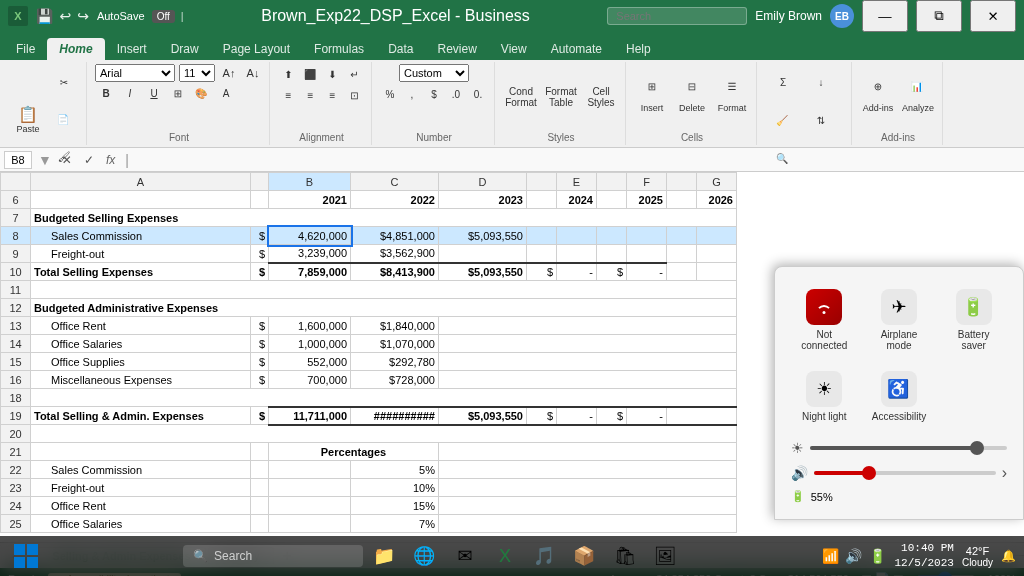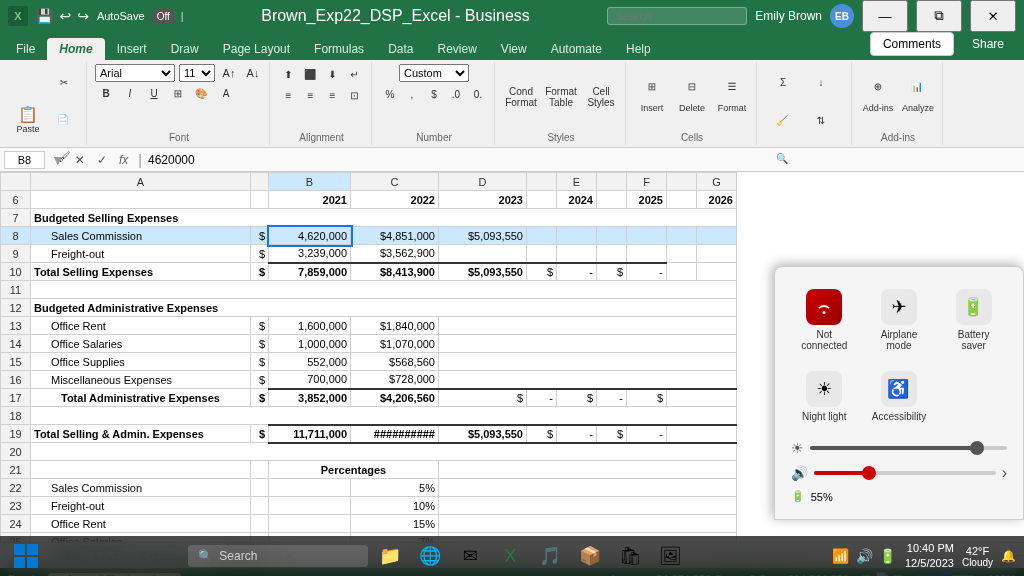--- a/index.html
+++ b/index.html
@@ -79,21 +79,21 @@
     
     #formulabar {
       height: 24px;
       background: #f9f9f9;
       border-bottom: 1px solid #ccc;
       display: flex;
       align-items: center;
       padding: 0 4px;
       gap: 4px;
     }
-    .cell-ref { width: 41px; border: 1px solid #ccc; height: 18px; padding: 0 4px; font-size: 11px; text-align: center; }
+    .cell-ref { width: 28px; border: 1px solid #ccc; height: 18px; padding: 0 4px; font-size: 11px; text-align: center; }
     .formula-sep { color: #999; font-size: 14px; margin: 0 2px; }
     .formula-input { flex: 1; border: none; background: transparent; font-size: 12px; outline: none; }
     .fx-label { font-size: 12px; color: #666; font-style: italic; margin: 0 4px; }
 
     
     #sheet-container {
       display: flex;
       flex-direction: column;
       height: calc(576px - 32px - 28px - 88px - 24px - 40px - 22px);
       overflow: hidden;
@@ -284,21 +284,21 @@
     .taskbar-center { flex: 1; display: flex; align-items: center; justify-content: center; gap: 4px; }
     .taskbar-right { display: flex; align-items: center; padding: 0 8px; gap: 8px; color: white; font-size: 11px; }
     .taskbar-btn { width: 36px; height: 36px; border-radius: 4px; display: flex; align-items: center; justify-content: center; cursor: pointer; color: white; font-size: 18px; }
     .taskbar-app { width: 36px; height: 36px; border-radius: 4px; display: flex; align-items: center; justify-content: center; cursor: pointer; }
     .win-logo { width: 24px; height: 24px; display: grid; grid-template-columns: 1fr 1fr; gap: 2px; }
     .win-logo div { background: #0078d4; }
     .search-bar { background: rgba(255,255,255,0.15); border-radius: 4px; padding: 4px 10px; display: flex; align-items: center; gap: 6px; width: 180px; }
     .search-bar input { background: none; border: none; color: white; font-size: 12px; outline: none; width: 120px; }
     .search-bar input::placeholder { color: rgba(255,255,255,0.7); }
     .sys-tray { display: flex; align-items: center; gap: 6px; }
-    .time-display { text-align: right; line-height: 1.4; }
+    .time-display { text-align: right; line-height: 1.4; font-family: Liberation Mono, monospace; }
   </style>
 </head>
 <body>
 
 <div id="titlebar">
   <div class="left">
     <div class="title-icon">X</div>
     <div class="qat">
       <button class="qat-btn">💾</button>
       <button class="qat-btn">↩</button>
@@ -330,24 +330,20 @@
   <div class="ribbon-tab active">Home</div>
   <div class="ribbon-tab">Insert</div>
   <div class="ribbon-tab">Draw</div>
   <div class="ribbon-tab">Page Layout</div>
   <div class="ribbon-tab">Formulas</div>
   <div class="ribbon-tab">Data</div>
   <div class="ribbon-tab">Review</div>
   <div class="ribbon-tab">View</div>
   <div class="ribbon-tab">Automate</div>
   <div class="ribbon-tab">Help</div>
-  <div style="margin-left:auto;display:flex;align-items:center;gap:6px;padding-bottom:4px;padding-right:8px;">
-    <button class="comments-btn">Comments</button>
-    <button class="share-btn">Share</button>
-  </div>
 </div>
 
 <div id="ribbon">
 
   <div class="ribbon-group">
     <div class="ribbon-buttons">
       <button class="rb rb-large">
           <span class="rb-icon">📋</span>
           <span class="rb-label">Paste</span>
         </button>
@@ -470,21 +466,20 @@
   </div>
 </div>
 
 <div id="formulabar">
   <input class="cell-ref" value="B8" style="">
   <span class="formula-sep">▼</span>
   <span style="color:#555;font-size:12px;margin:0 4px;">✕</span>
   <span style="color:#555;font-size:12px;margin:0 4px;">✓</span>
   <span class="fx-label">fx</span>
   <span class="formula-sep">|</span>
-  <input class="formula-input" value="4620000" style="">
 </div>
 
 <div id="sheet-container" style="height:370px;overflow:hidden;position:relative;">
   <div id="sheet" style="overflow:auto;height:100%;background:white;">
     <table>
       <colgroup>
         <col style="width:30px;">
         <col style="width:220px;">
         <col style="width:18px;">
         <col style="width:82px;">
@@ -606,46 +601,33 @@
           <td style="text-align:right;">1,000,000</td>
           <td style="text-align:right;">$1,070,000</td>
           <td colspan="7"></td>
         </tr>
 
         <tr>
           <td class="row-header">15</td>
           <td class="indent">Office Supplies</td>
           <td style="text-align:right;">$</td>
           <td style="text-align:right;">552,000</td>
-          <td style="text-align:right;">$568,560</td>
+          <td style="text-align:right;">$292,780</td>
           <td colspan="7"></td>
         </tr>
 
         <tr>
           <td class="row-header">16</td>
           <td class="indent">Miscellaneous Expenses</td>
           <td style="text-align:right;">$</td>
           <td style="text-align:right;">700,000</td>
           <td style="text-align:right;">$728,000</td>
           <td colspan="7"></td>
         </tr>
 
-        <tr>
-          <td class="row-header">17</td>
-          <td class="bold indent" style="padding-left:30px;">Total Administrative Expenses</td>
-          <td style="text-align:right;font-weight:bold;">$</td>
-          <td style="text-align:right;font-weight:bold;border-top:2px solid #333;">3,852,000</td>
-          <td style="text-align:right;font-weight:bold;border-top:2px solid #333;">$4,206,560</td>
-          <td style="text-align:right;border-top:2px solid #333;">$</td>
-          <td style="text-align:right;border-top:2px solid #333;">-</td>
-          <td style="text-align:right;border-top:2px solid #333;">$</td>
-          <td style="text-align:right;border-top:2px solid #333;">-</td>
-          <td style="text-align:right;border-top:2px solid #333;">$</td>
-          <td colspan="2" style="border-top:2px solid #333;"></td>
-        </tr>
 
         <tr>
           <td class="row-header">18</td>
           <td colspan="11"></td>
         </tr>
 
         <tr>
           <td class="row-header">19</td>
           <td class="bold">Total Selling &amp; Admin. Expenses</td>
           <td style="text-align:right;font-weight:bold;">$</td>

